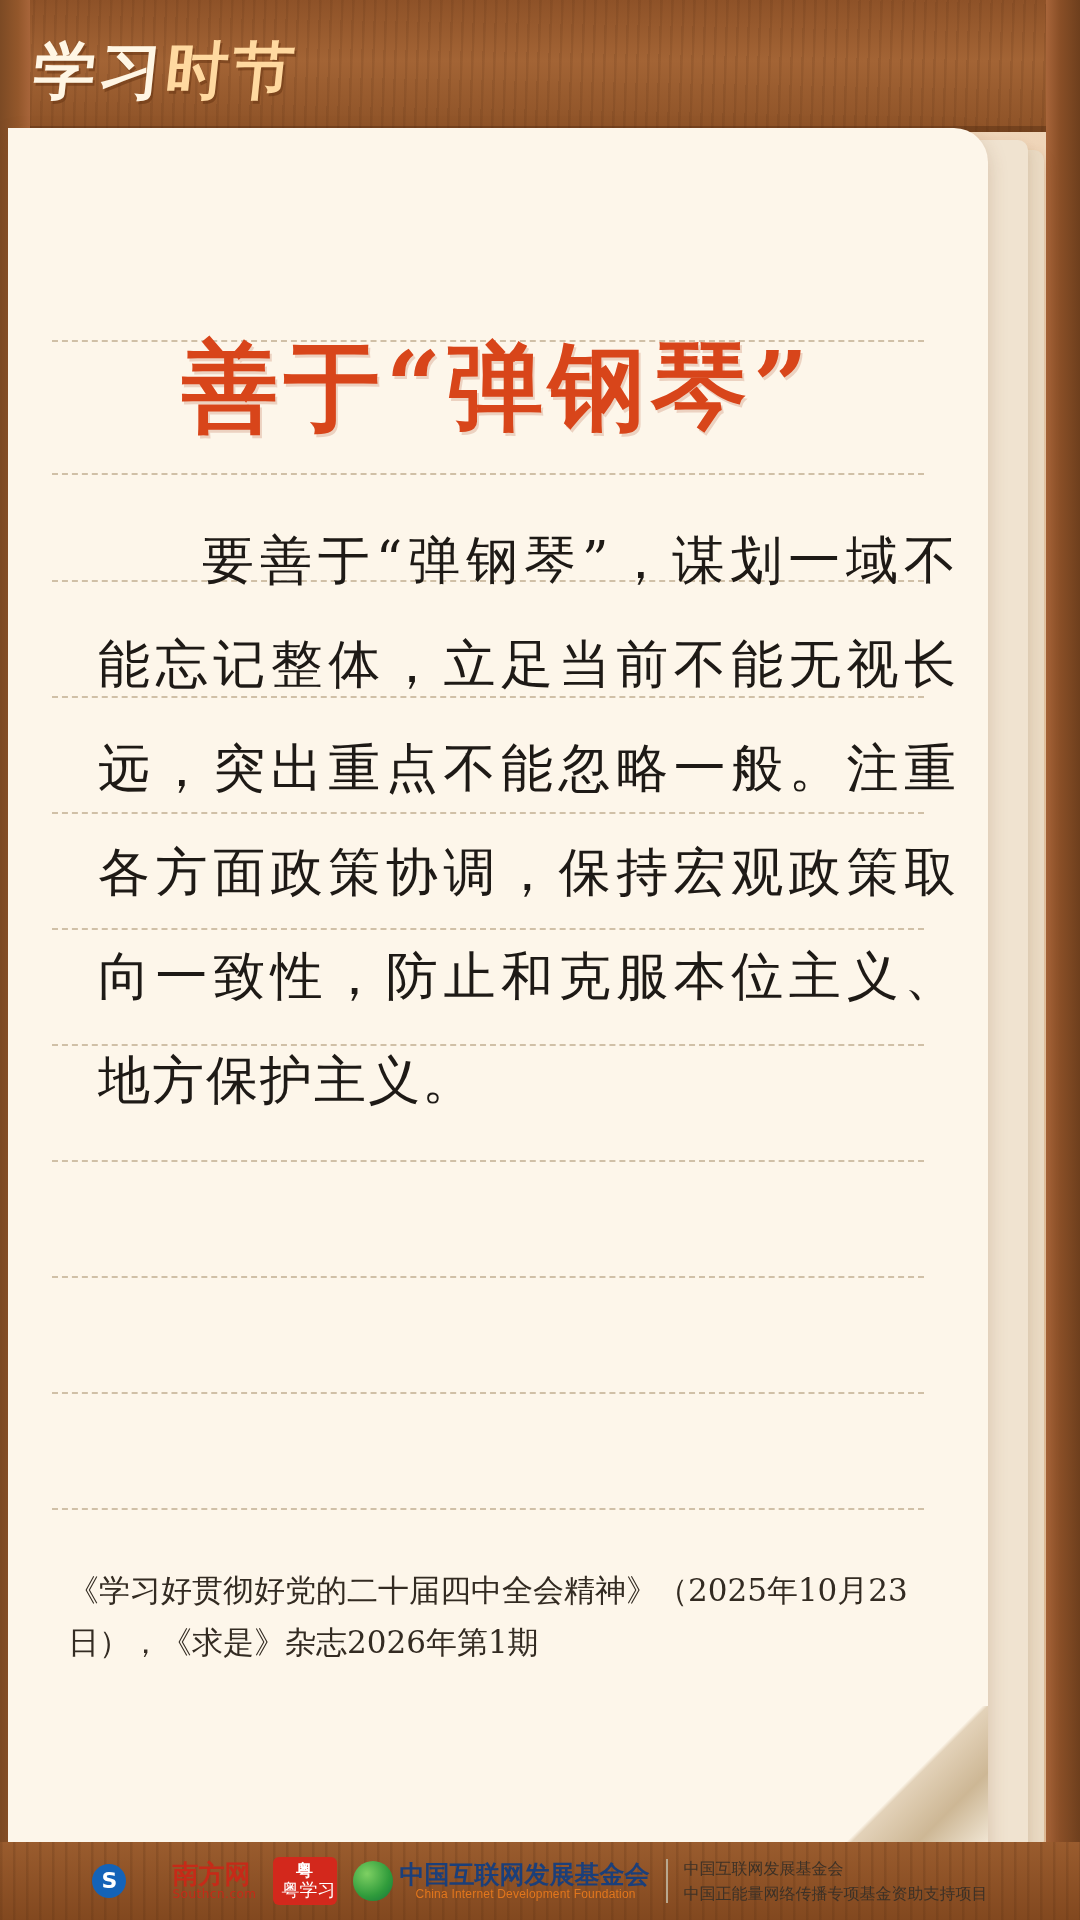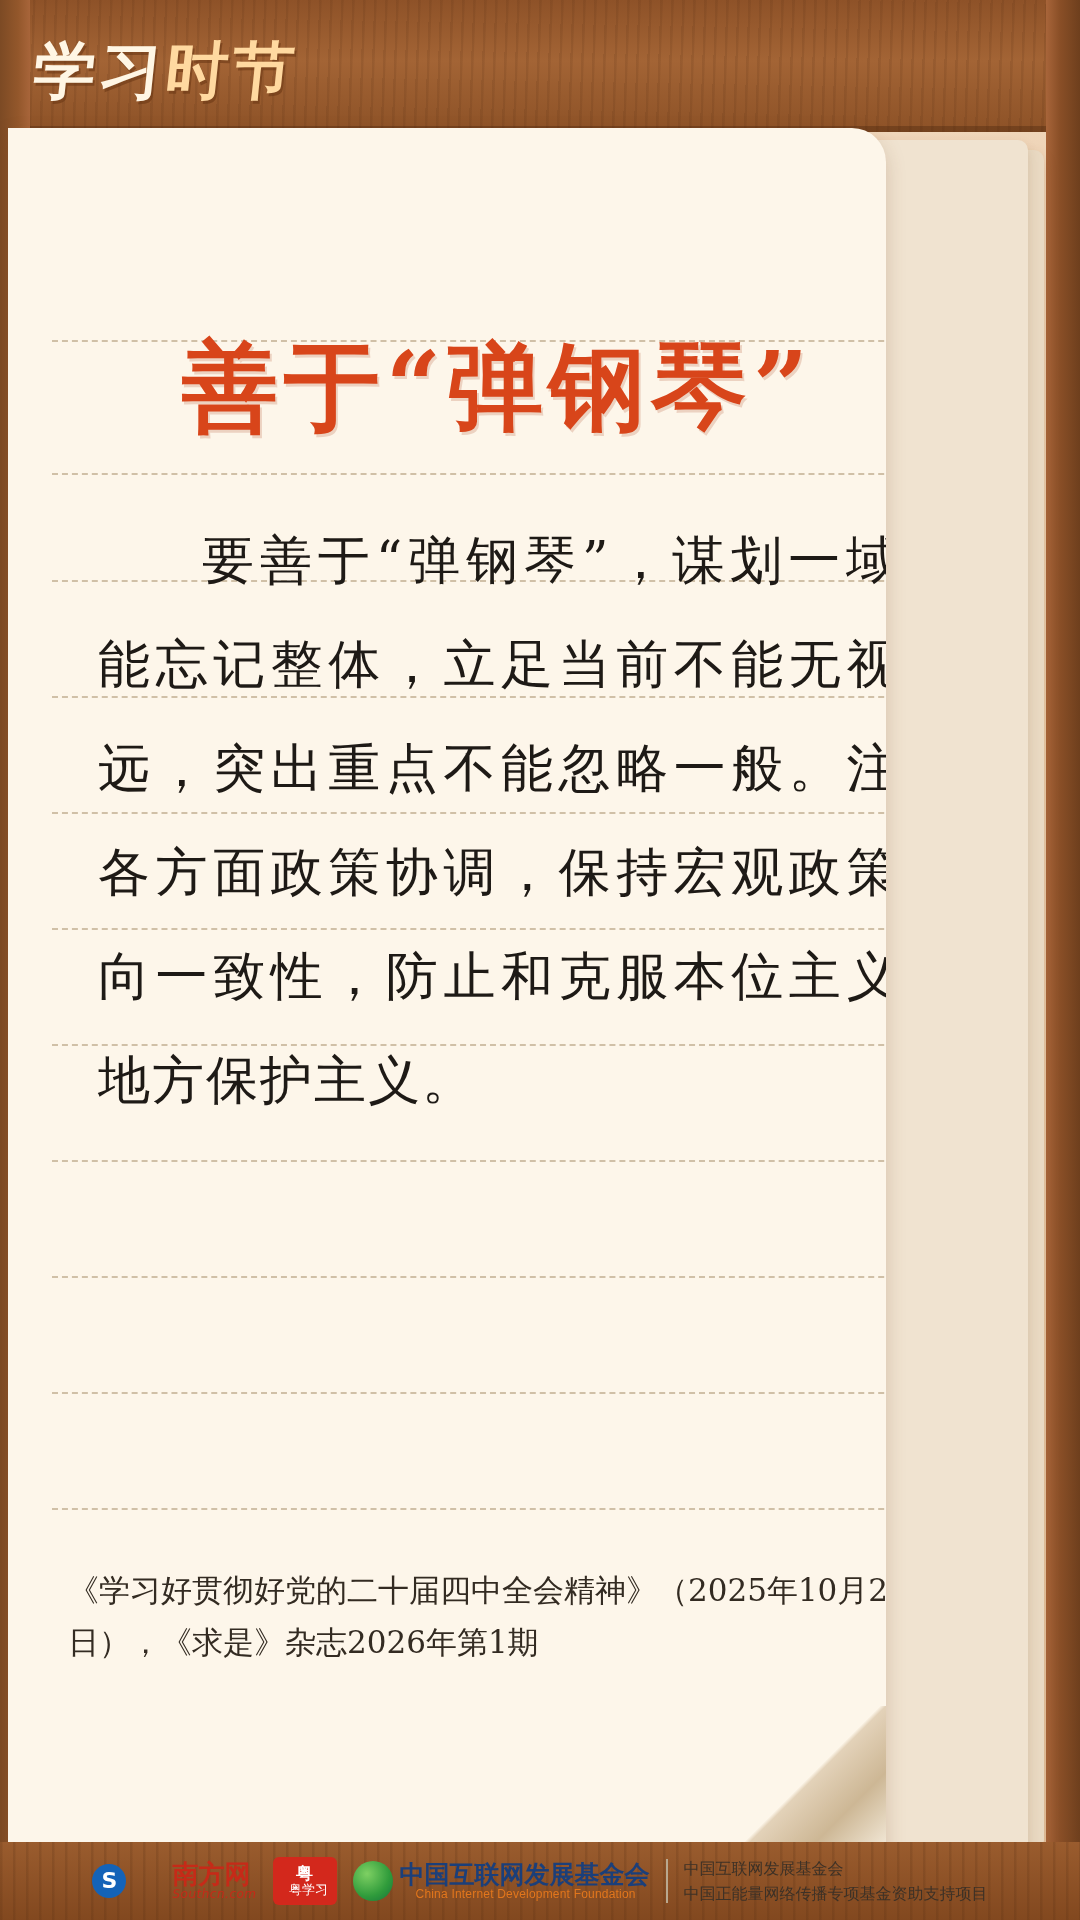--- a/index.html
+++ b/index.html
@@ -96,21 +96,21 @@
     width: 998px; height: 1712px;
     background: #f0e3d0;
     border-radius: 10px;
     box-shadow: 0 6px 12px rgba(120,70,30,0.18);
   }
 
   
   .sheet {
     position: absolute;
     left: 8px; top: 128px;
-    width: 878px; height: 1728px;
+    width: 980px; height: 1728px;
     background: #fdf6ea;
     border-radius: 0 34px 0 0;
     box-shadow: 0 8px 20px rgba(120,70,30,0.22);
     overflow: hidden;
   }
 
   
   .rule {
     position: absolute;
     left: 44px;
@@ -202,33 +202,32 @@
     font-family: "DejaVu Sans", "Liberation Sans", sans-serif;
     font-weight: bold;
     font-size: 26px;
     color: #c62a18;
   }
   .logo-southcn-en {
     font-family: "DejaVu Sans", "Liberation Sans", sans-serif;
     font-size: 12px;
     color: #c62a18;
     letter-spacing: 0.5px;
-    font-style: italic;
   }
   .logo-yue {
     width: 64px; height: 48px;
     border-radius: 6px;
     background: #d3281c;
     color: #fff;
     display: flex; flex-direction: column;
     align-items: center; justify-content: center;
     font-family: "DejaVu Sans", "Liberation Sans", sans-serif;
   }
   .logo-yue .mark { font-size: 17px; font-weight: bold; line-height: 1; }
-  .logo-yue .txt { font-size: 13px; line-height: 1.2; margin-left: 8px; }
+  .logo-yue .txt { font-size: 18px; line-height: 1.2; margin-left: 8px; }
   .logo-cidf {
     display: flex; align-items: center; gap: 7px;
   }
   .cidf-globe {
     width: 40px; height: 40px;
     border-radius: 50%;
     background: radial-gradient(circle at 35% 32%, #7ed063 0%, #2f9b3b 60%, #16713b 100%);
   }
   .cidf-text { line-height: 1.1; }
   .cidf-cn {

